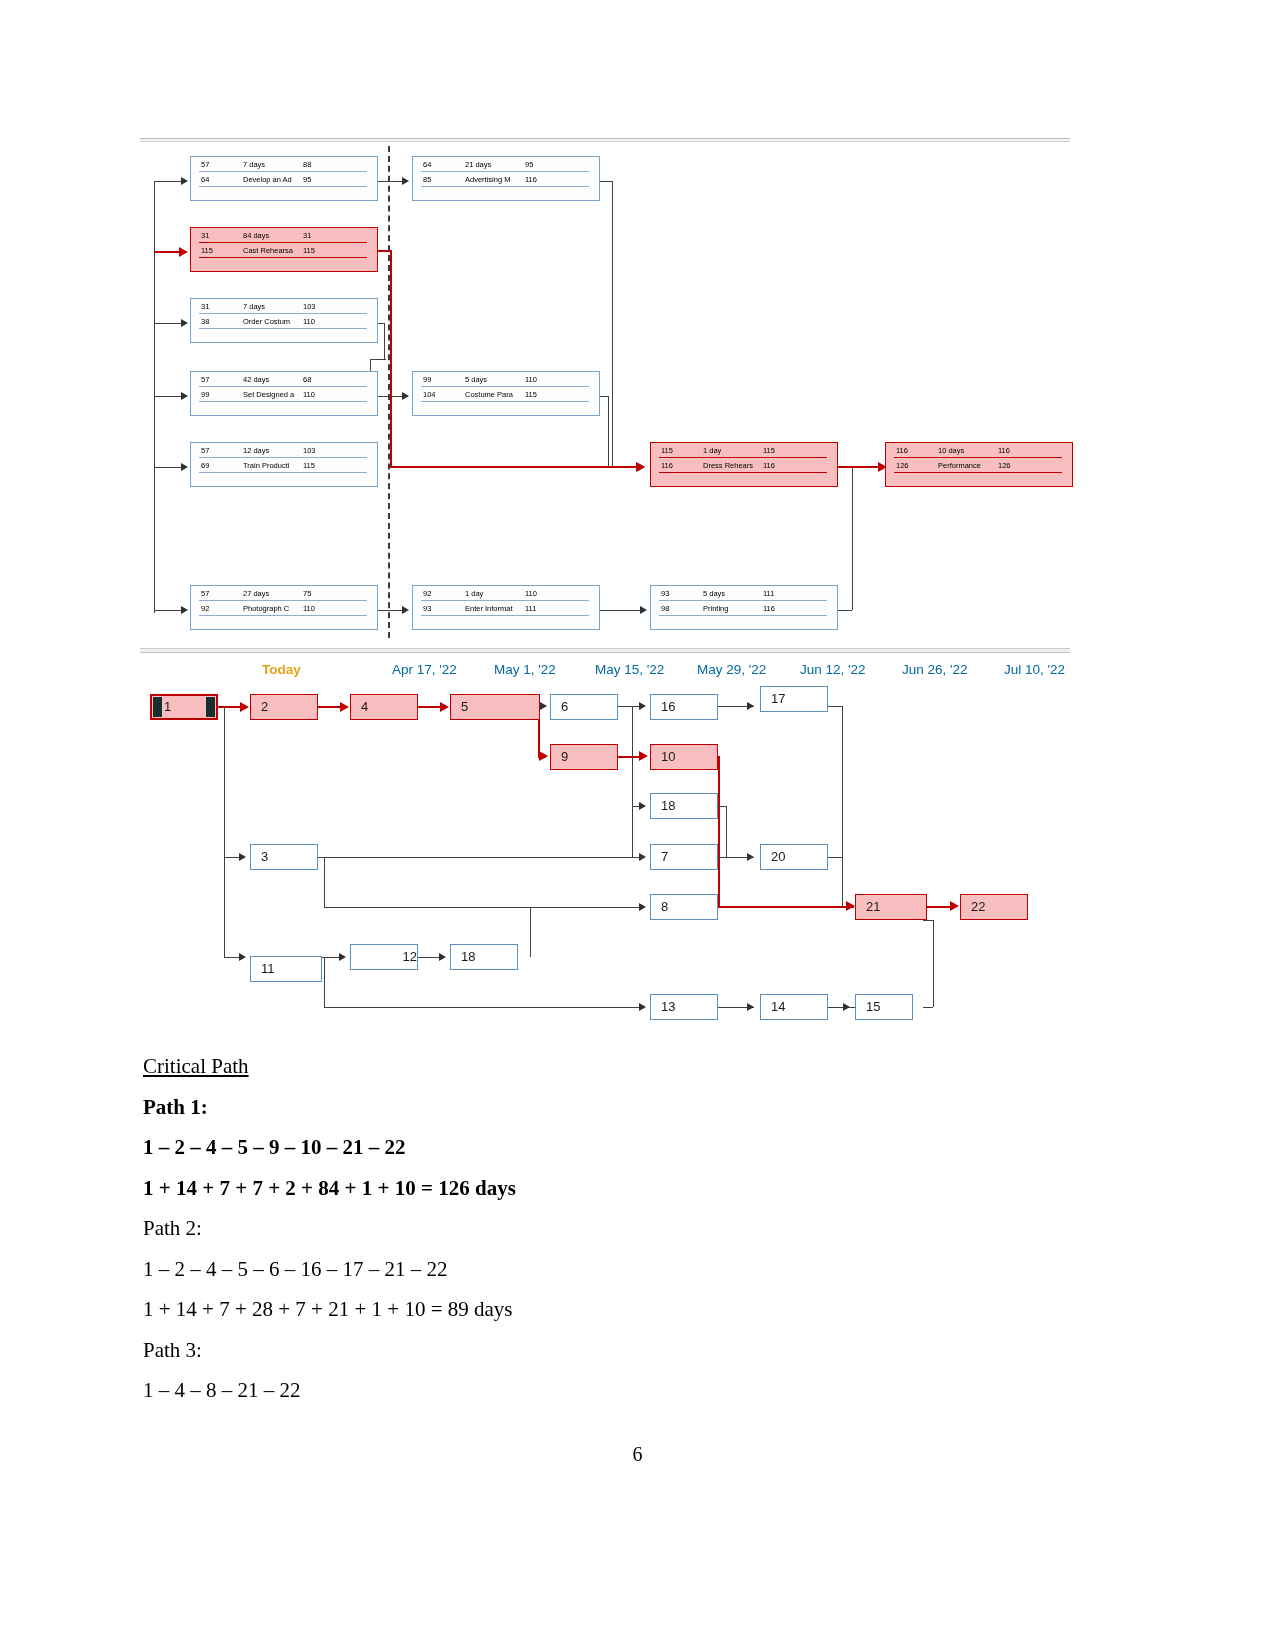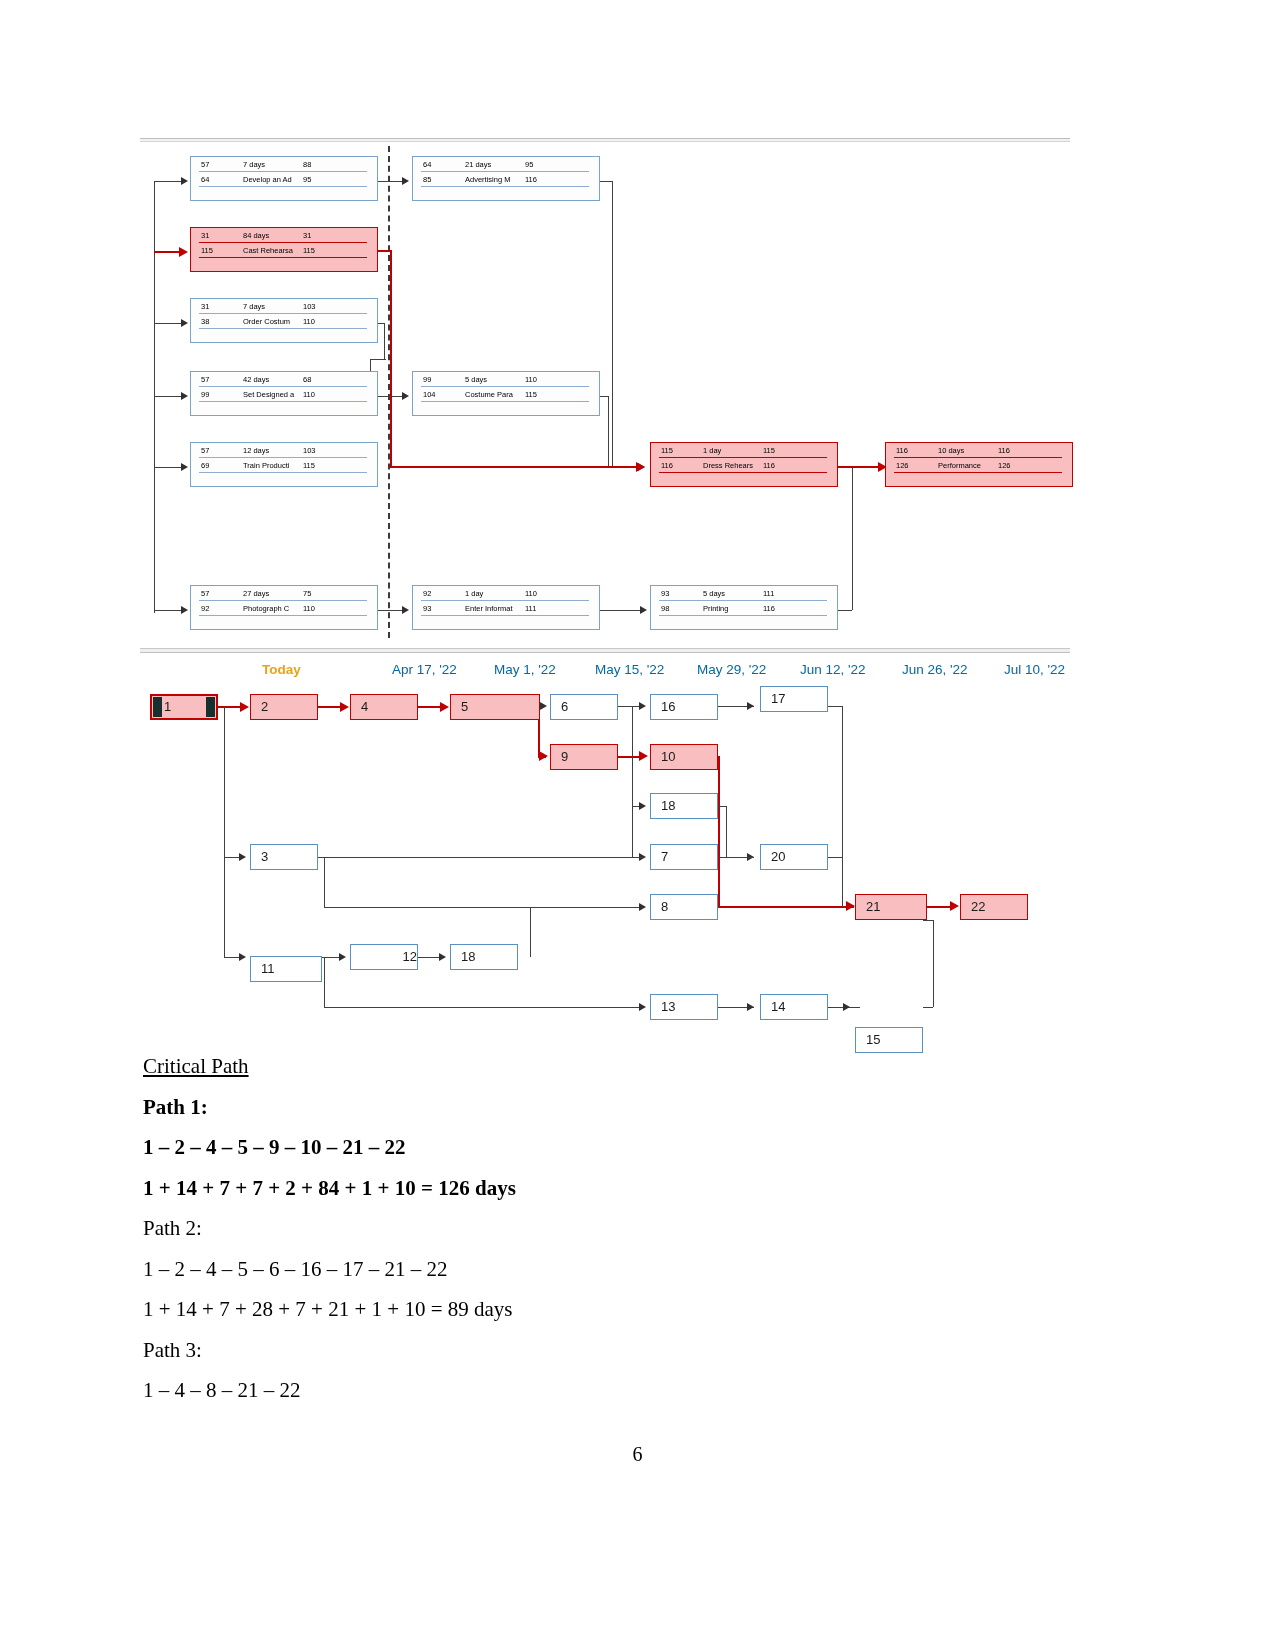--- a/index.html
+++ b/index.html
@@ -511,21 +511,21 @@
       <div class="snode" style="left: 510px; top: 158px; width: 68px;"><span class="num">7</span></div>
       <div class="snode" style="left: 620px; top: 158px; width: 68px;"><span class="num">20</span></div>
       <div class="snode" style="left: 510px; top: 208px; width: 68px;"><span class="num">8</span></div>
       <div class="snode crit" style="left: 715px; top: 208px; width: 72px;"><span class="num">21</span></div>
       <div class="snode crit" style="left: 820px; top: 208px; width: 68px;"><span class="num">22</span></div>
       <div class="snode" style="left: 110px; top: 258px; width: 72px; margin-top: 12px;"><span class="num">11</span></div>
       <div class="snode" style="left: 210px; top: 258px; width: 68px; text-align: right;"><span class="num">12</span></div>
       <div class="snode" style="left: 310px; top: 258px; width: 68px;"><span class="num">18</span></div>
       <div class="snode" style="left: 510px; top: 308px; width: 68px;"><span class="num">13</span></div>
       <div class="snode" style="left: 620px; top: 308px; width: 68px;"><span class="num">14</span></div>
-      <div class="snode" style="left: 715px; top: 308px; width: 68px; margin-top: 33px;"><span class="num">15</span></div>
+      <div class="snode" style="left: 715px; top: 308px; width: 58px;"><span class="num">15</span></div>
     </div>
 </div>
 
 <div class="textblock">
   <div class="line hdr">Critical Path</div>
   <div class="line b">Path 1:</div>
   <div class="line b">1 – 2 – 4 – 5 – 9 – 10 – 21 – 22</div>
   <div class="line b">1 + 14 + 7 + 7 + 2 + 84 + 1 + 10 = 126 days</div>
   <div class="line">Path 2:</div>
   <div class="line">1 – 2 – 4 – 5 – 6 – 16 – 17 – 21 – 22</div>

